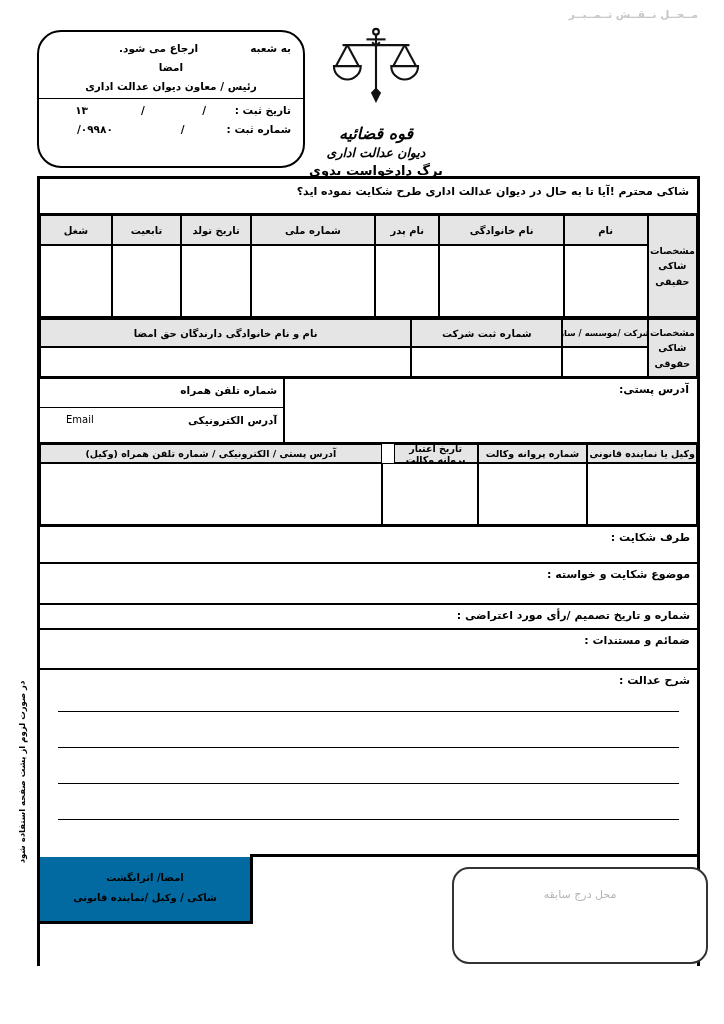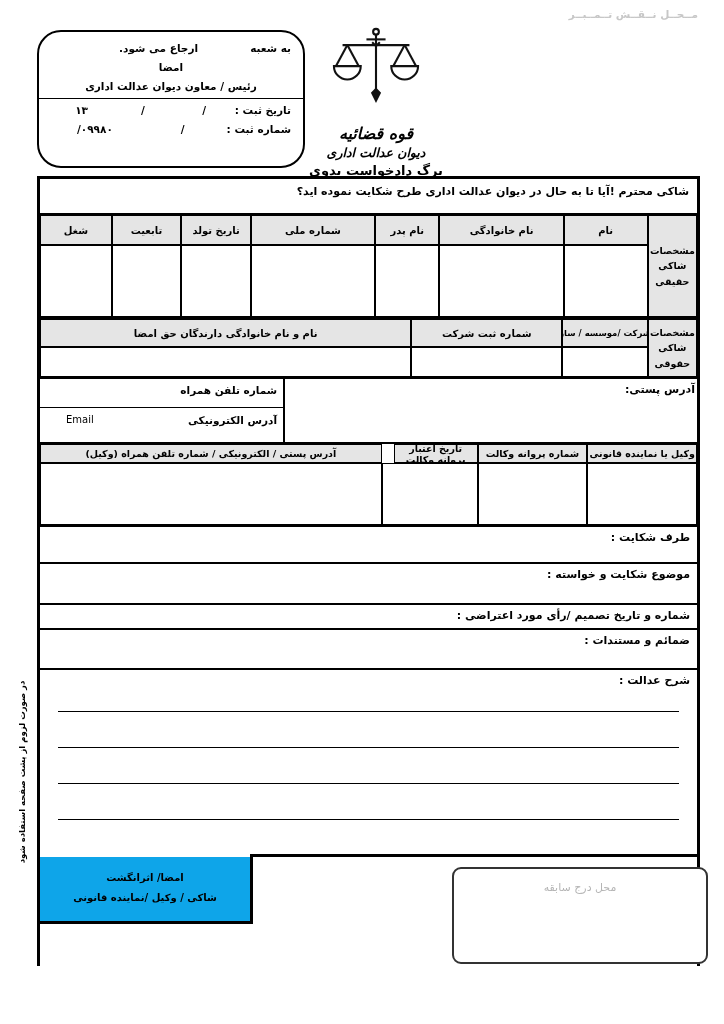--- a/index.html
+++ b/index.html
@@ -73,21 +73,21 @@
   .side {
     grid-row: 1 / 3; background: #e5e5e5;
     font-weight: bold; font-size: 9.5px; line-height: 1.6;
     padding: 2px;
   }
   .nowrap { white-space: nowrap; font-size: 8.5px; }
   .tiny { font-size: 6.5px; margin-left: 12px; }
   .t3 .th { font-size: 9.5px; }
 
   .addr { height: 65px; display: grid; direction: rtl; grid-template-columns: 63% 37%; }
-  .addr-main { border-left: 2px solid #000; padding: 4px 2px; font-size: 11px; font-weight: bold; text-align: right; }
+  .addr-main { border-left: 2px solid #000; padding: 4px 8px; font-size: 11px; font-weight: bold; text-align: right; }
   .addr-side { display: flex; flex-direction: column; }
   .phone-row { height: 29px; border-bottom: 1.5px solid #000; font-size: 10.5px; font-weight: bold; padding: 5px 6px 0 6px; text-align: right; }
   .email-row { flex: 1; display: flex; justify-content: space-between; padding: 6px 6px 0 26px; font-size: 10.5px; }
   .email-lbl { font-weight: bold; }
   .email-latin { font-size: 10px; }
 
   .lblsec { padding: 4px 7px 0 7px; font-size: 11px; font-weight: bold; text-align: right; }
   .h-resp { height: 37px; }
   .h-subj { height: 41px; }
   .h-dec  { height: 25px; }
@@ -96,26 +96,26 @@
   .desc-line { border-top: 1.5px solid #000; margin: 35px 11px 0 11px; height: 0; }
   .desc-line.first { margin-top: 24px; }
 
   
   .bottom-bar { position: absolute; left: 250px; top: 854px; width: 450px; height: 3px; background: #000; }
   .ext-box {
     position: absolute; left: 37px; top: 857px; width: 216px; height: 67px;
     border: 3px solid #000; border-top: none;
     text-align: center; font-size: 10px; font-weight: bold;
     padding-top: 11px; line-height: 2;
-    background: #0ea5e9;
+    background: #0369a1;
   }
   .record-box {
     position: absolute; left: 452px; top: 867px; width: 256px; height: 97px;
-    border: 2px solid #333; border-radius: 9px;
-    text-align: center; padding-top: 12px;
+    border: 2px solid #333; border-radius: 17px;
+    text-align: center; padding-top: 19px;
     font-size: 11px; color: #b5b5b5;
     background: #fff;
   }
   .side-note {
     position: absolute; left: 22px; top: 772px;
     white-space: nowrap;
     transform: translate(-50%, -50%) rotate(-90deg);
     font-size: 8.5px; font-weight: bold;
   }
 </style>

